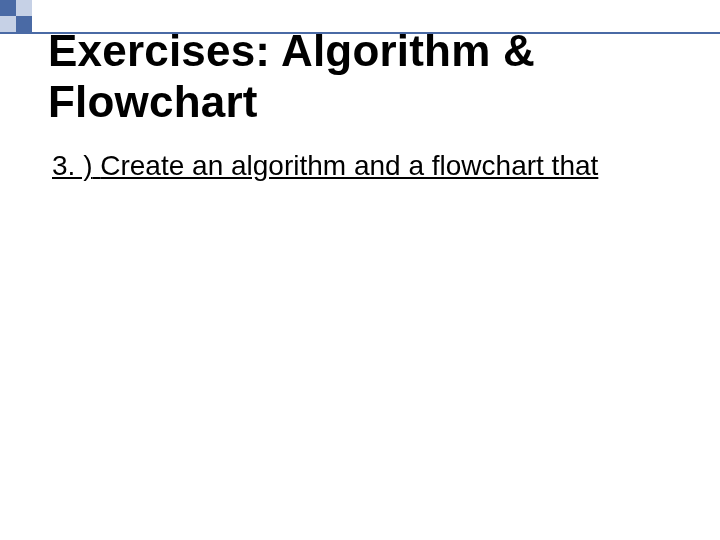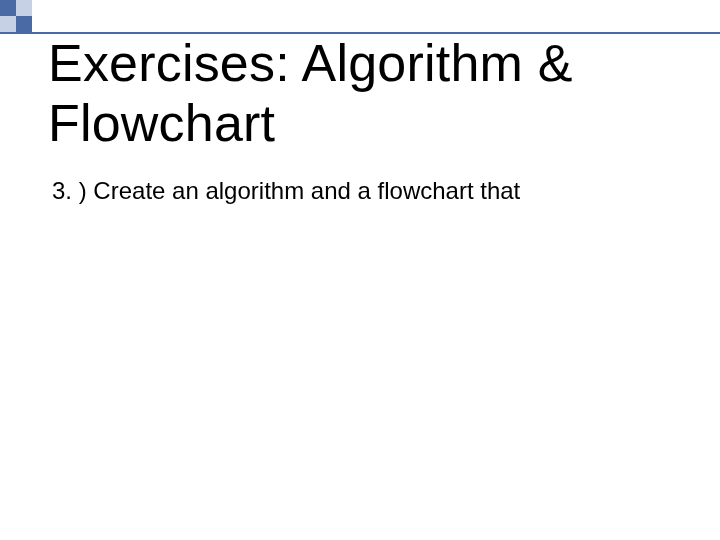--- a/index.html
+++ b/index.html
@@ -18,30 +18,31 @@
   .corner .sq-b{position:absolute;left:16px;top:0;width:16px;height:16px;background:#c6d1e6}
   .corner .sq-c{position:absolute;left:0;top:16px;width:16px;height:16px;background:#c6d1e6}
   .corner .sq-d{position:absolute;left:16px;top:16px;width:16px;height:16px;background:#4a6aa5}
   .rule{
     position:absolute;left:0;top:32px;width:100%;height:2px;background:#4a6aa5;
   }
   .content{
     padding:18px 40px 0 48px;
   }
   h1{
-    margin:16px 0 22px 0;
-    font-weight:400;
-    font-size:52px;
+    margin:8px 0 22px 0;
+    font-weight:700;
+    font-size:44px;
     line-height:1.15;
     letter-spacing:0.2px;
   }
   .body-text{
-    font-size:24px;
+    font-size:28px;
     line-height:1.22;
     padding-left:4px;
+    text-decoration:underline;
   }
   .body-text .num{display:inline}
   .body-text .hang{display:block;padding-left:34px;margin-top:-1px}
 </style>
 </head>
 <body>
 
 <div class="corner">
   <div class="sq-a"></div>
   <div class="sq-b"></div>

